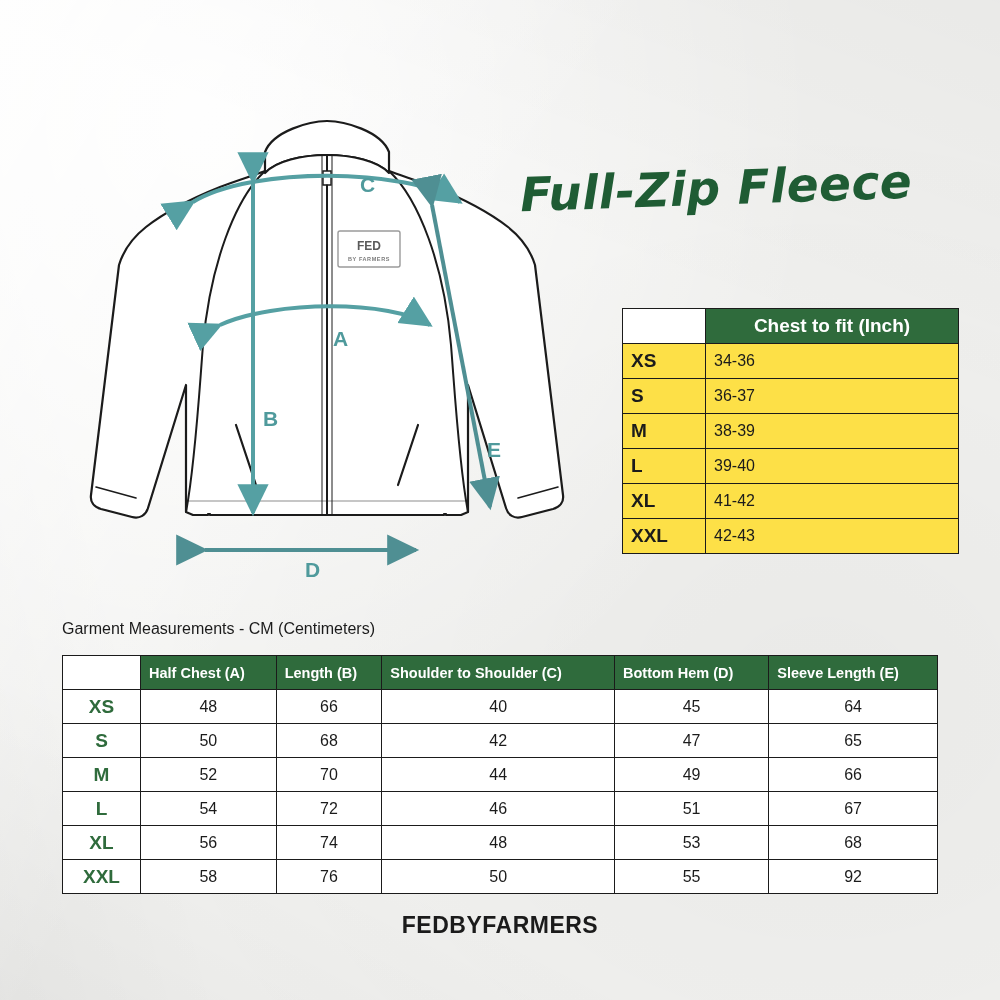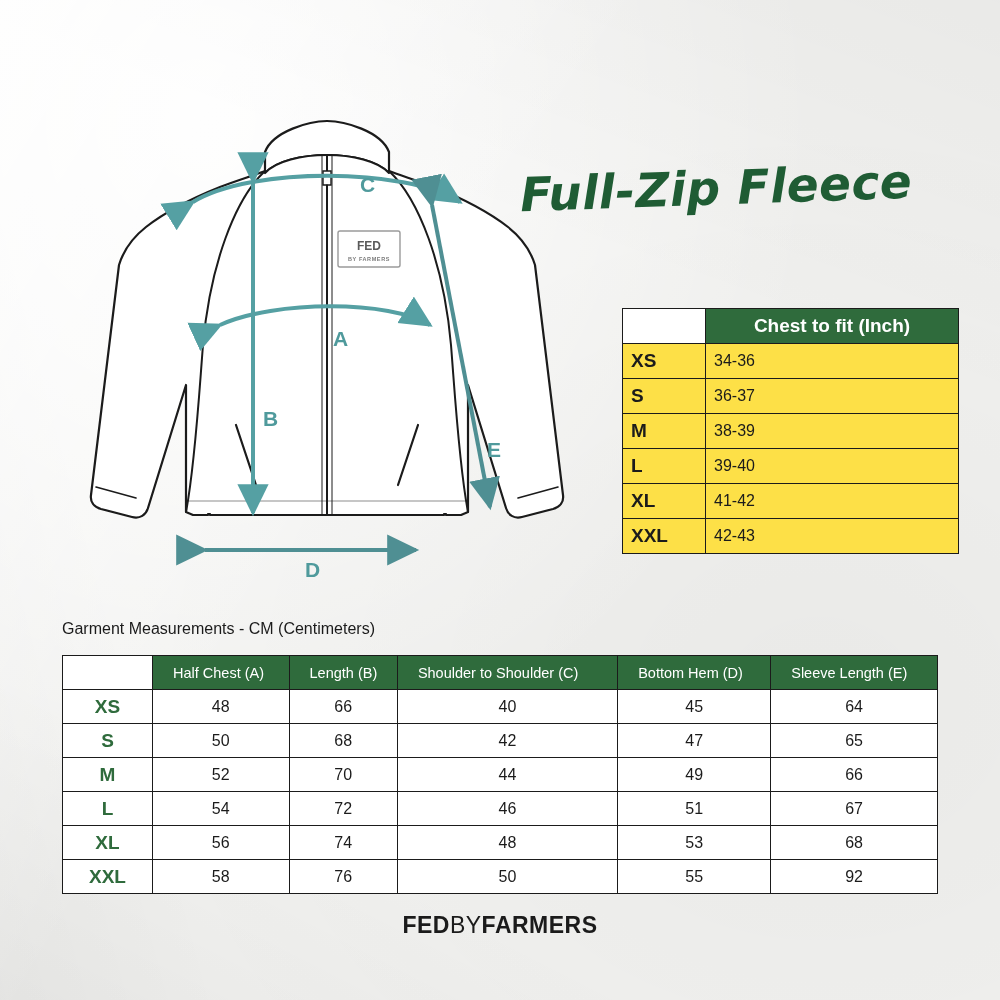--- a/index.html
+++ b/index.html
@@ -109,24 +109,24 @@
     background: #ffffff;
     font-size: 15px;
   }
   .gm-table th, .gm-table td {
     border: 1px solid #1b1b1b;
     height: 31px;
   }
   .gm-table thead th {
     background: #2f6b3c;
     color: #ffffff;
-    font-weight: normal;
+    font-weight: bold;
     font-size: 14.5px;
     text-align: left;
-    padding-left: 20px;
+    padding-left: 8px;
   }
   .gm-table thead th.corner {
     background: #ffffff;
     width: 68px;
   }
   .gm-table td.size {
     color: #2f6b3c;
     font-weight: bold;
     font-size: 19px;
     text-align: center;
@@ -143,21 +143,21 @@
     left: 0;
     right: 0;
     top: 912px;
     text-align: center;
     font-size: 23px;
     font-weight: bold;
     letter-spacing: 0.5px;
     color: #1b1b1b;
   }
   .footer-logo .thin {
-    font-weight: normal;
+    font-weight: bold;
     letter-spacing: 0.5px;
   }
 
   
   .illus {
     position: absolute;
     left: 60px;
     top: 95px;
     width: 520px;
     height: 500px;

